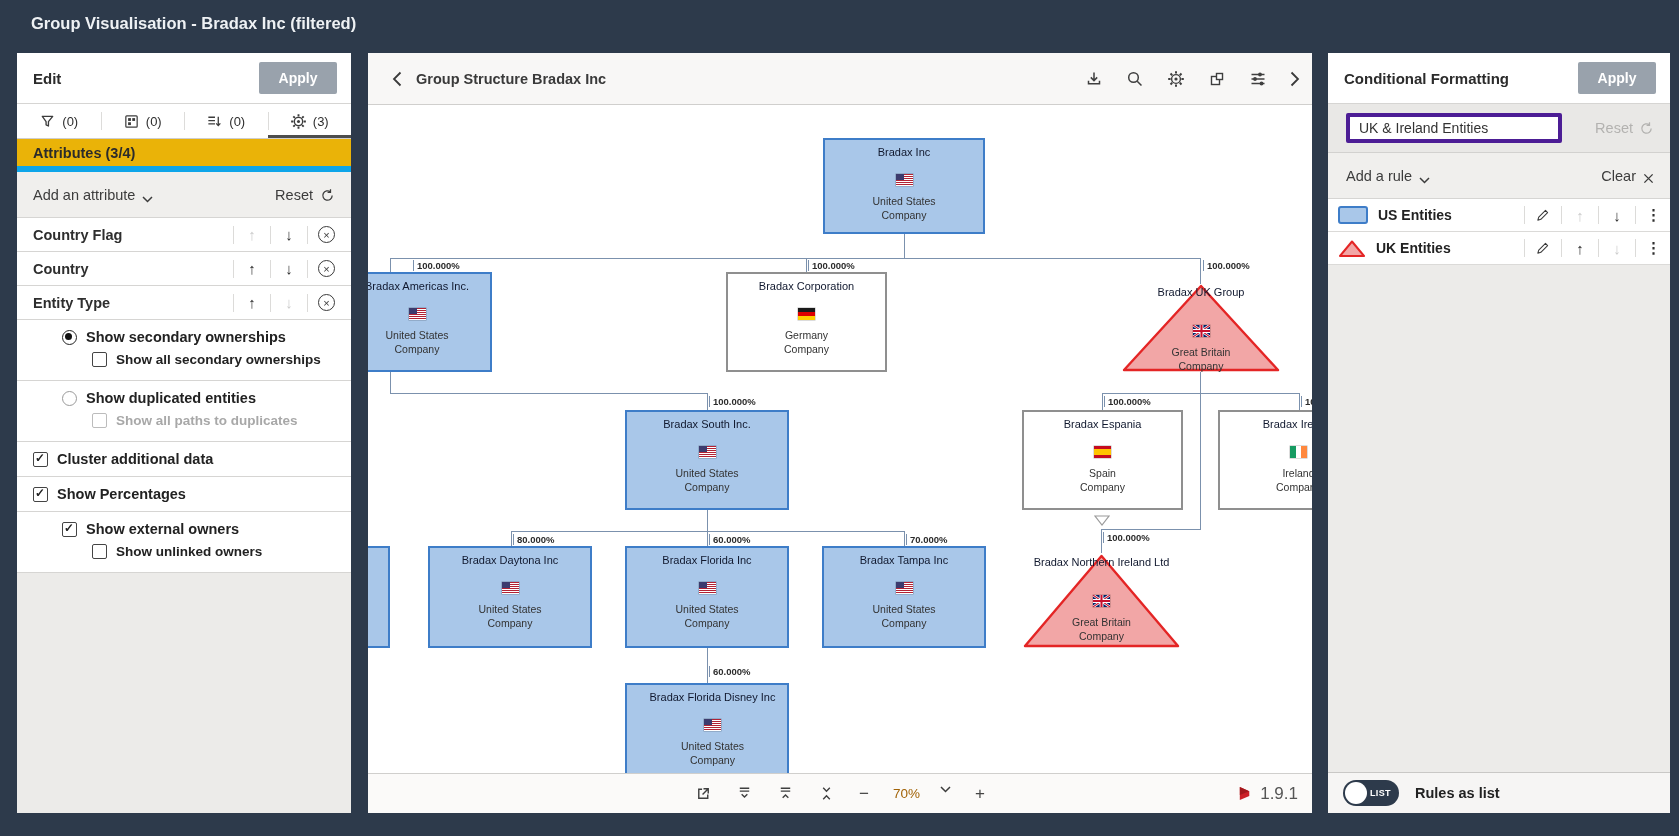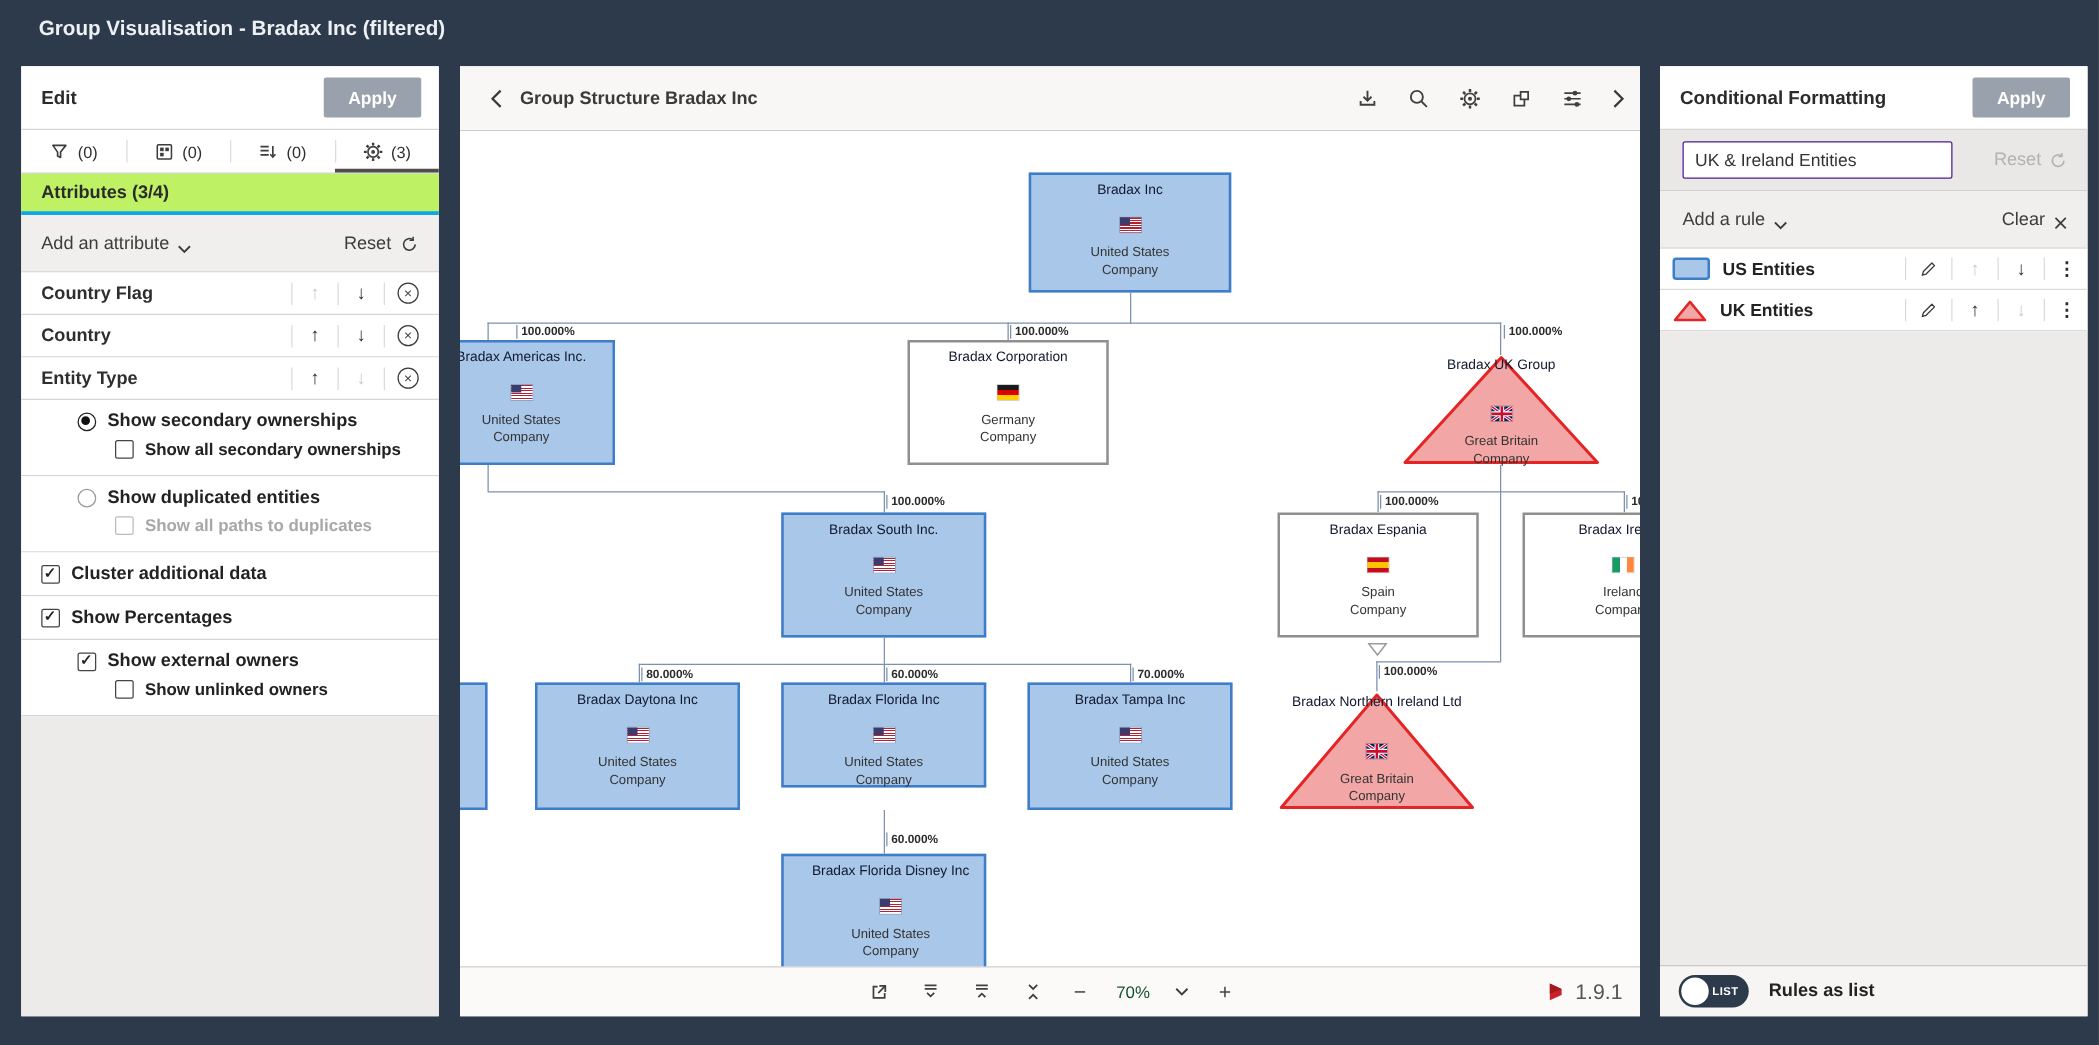--- a/index.html
+++ b/index.html
@@ -10,21 +10,21 @@
   .panel-left   { left:17px;   width:334px; }
   .panel-center { left:368px;  width:944px; }
   .panel-right  { left:1328px; width:342px; }
 
   
   .phead { height:51px; display:flex; align-items:center; justify-content:space-between;
     padding:0 14px 0 16px; border-bottom:1px solid #d6d5d3; background:#fff; }
   .phead .ptitle { font-size:15px; font-weight:700; color:#2b2b2b; }
   .btn-apply { width:78px; height:32px; background:#99a2ac; color:#fff; font-weight:700;
     font-size:14px; border:none; border-radius:2px; font-family:inherit; }
-  .sechead { background:#bef264; border-bottom:3px solid #0ea5e9; display:flex; align-items:center;
+  .sechead { background:#eab308; border-bottom:6px solid #0ea5e9; display:flex; align-items:center;
     padding:0 16px; font-size:14.5px; font-weight:700; color:#2b2b2b; }
   .filler { background:#ecebe9; flex:1; }
   .vsep { width:1px; height:18px; background:#dcdbd9; display:inline-block; }
   .arrow { font-size:15px; color:#2e2e2e; width:16px; text-align:center; cursor:pointer; }
   .arrow.dis { color:#ccc; }
   .kebab { font-size:15px; font-weight:700; color:#2e2e2e; width:12px; text-align:center; }
   svg.ic { display:block; }
 
   
   .panel-left { display:flex; flex-direction:column; }
@@ -83,30 +83,30 @@
   .node.tri { background:none; border:none; }
   .node.tri svg.trishape { position:absolute; left:0; top:0; }
   .tri-inner { position:relative; z-index:2; }
   .tri .node-title { margin-top:3px; }
   .tri .flag { margin-top:26px; }
   .marker { position:absolute; z-index:2; }
   .cfooter { position:absolute; left:0; right:0; bottom:0; height:40px; background:#fbfaf9;
     border-top:1px solid #d0cfcd; }
   .zoomctl { position:absolute; left:0; right:0; top:0; bottom:0; display:flex; align-items:center;
     justify-content:center; gap:24px; }
-  .zoomtxt { font-size:13.5px; color:#14532d; display:flex; align-items:center; gap:20px; }
+  .zoomtxt { font-size:13.5px; color:#a16207; display:flex; align-items:flex-start; gap:20px; }
   .pm { font-size:17px; color:#444; cursor:pointer; line-height:1; }
   .version { position:absolute; right:14px; top:0; bottom:0; display:flex; align-items:center; gap:6px;
     font-size:17px; color:#555; }
 
   
   .panel-right { display:flex; flex-direction:column; }
   .namerow { height:49px; background:#e9e8e6; border-bottom:1px solid #d2d1cf; display:flex;
     align-items:center; justify-content:space-between; padding:0 16px 0 18px; }
-  .nameinput { width:216px; height:30px; border:1px solid #4c1d95; border-radius:2px; background:#fff;
+  .nameinput { width:216px; height:30px; border:4px solid #4c1d95; border-radius:2px; background:#fff;
     font-family:inherit; font-size:14px; color:#333; padding:0 9px; }
   .resetlink { display:flex; align-items:center; gap:6px; font-size:14.5px; color:#b3b2b0; }
   .addrule { height:46px; background:#f0efed; border-bottom:1px solid #d6d5d3; display:flex;
     align-items:center; justify-content:space-between; padding:0 16px 0 18px; font-size:14.5px; color:#3c3c3c; }
   .rule-row { height:33px; background:#fff; border-bottom:1px solid #dbdad8; display:flex;
     align-items:center; padding:0 12px 0 10px; }
   .rule-name { font-size:14px; font-weight:700; color:#222; margin-left:10px; flex:1; }
   .sw-rect { width:30px; height:18px; background:#a9c7e9; border:2px solid #3e7dc8; border-radius:3px; flex:none; }
   .rfooter { height:41px; background:#f6f5f4; border-top:1px solid #c9c8c6; display:flex;
     align-items:center; gap:16px; padding:0 15px; }
@@ -351,21 +351,21 @@
           </svg><div class="node-sub"><span>Great Britain</span><br><span>Company</span></div></div>
       </div>
       <div class="node box blue" style="left: 257px; top: 305px; width: 164px; height: 100px;"><div class="node-title">Bradax South Inc.</div><span class="flag flag-us"></span><div class="node-sub"><span>United States</span><br><span>Company</span></div></div>
       <div class="node box white" style="left: 654px; top: 305px; width: 161px; height: 100px;"><div class="node-title">Bradax Espania</div><span class="flag flag-es"></span><div class="node-sub"><span>Spain</span><br><span>Company</span></div></div>
       <div class="node box white" style="left: 850px; top: 305px; width: 161px; height: 100px;"><div class="node-title">Bradax Ireland</div><span class="flag flag-ie"></span><div class="node-sub"><span>Ireland</span><br><span>Company</span></div></div>
       <div class="node box blue" style="left: -140px; top: 441px; width: 162px; height: 102px;">
         <div class="node-title"></div>
         <div class="node-sub"></div>
       </div>
       <div class="node box blue" style="left: 60px; top: 441px; width: 164px; height: 102px;"><div class="node-title">Bradax Daytona Inc</div><span class="flag flag-us"></span><div class="node-sub"><span>United States</span><br><span>Company</span></div></div>
-      <div class="node box blue" style="left: 257px; top: 441px; width: 164px; height: 84px;"><div class="node-title">Bradax Florida Inc</div><span class="flag flag-us"></span><div class="node-sub"><span>United States</span><br><span>Company</span></div></div>
+      <div class="node box blue" style="left: 257px; top: 441px; width: 164px; height: 102px;"><div class="node-title">Bradax Florida Inc</div><span class="flag flag-us"></span><div class="node-sub"><span>United States</span><br><span>Company</span></div></div>
       <div class="node box blue" style="left: 454px; top: 441px; width: 164px; height: 102px;"><div class="node-title">Bradax Tampa Inc</div><span class="flag flag-us"></span><div class="node-sub"><span>United States</span><br><span>Company</span></div></div>
       <div class="node tri" style="left: 655px; top: 448px; width: 157px; height: 95px;">
         <svg class="trishape" width="157" height="95" viewBox="0 0 157 95">
           <polygon points="78.5,3 155,93 2,93" fill="#f2a6a6" stroke="#e42525" stroke-width="2.4" stroke-linejoin="round"></polygon>
         </svg>
         <div class="tri-inner"><div class="node-title">Bradax Northern Ireland Ltd</div><svg class="flag" width="17" height="12" viewBox="0 0 18 12" preserveAspectRatio="none">
             <rect width="18" height="12" fill="#012169"></rect>
             <path d="M0 0l18 12M18 0L0 12" stroke="#fff" stroke-width="2.6"></path>
             <path d="M0 0l18 12M18 0L0 12" stroke="#C8102E" stroke-width="1.1"></path>
             <path d="M9 0v12M0 6h18" stroke="#fff" stroke-width="4"></path>

